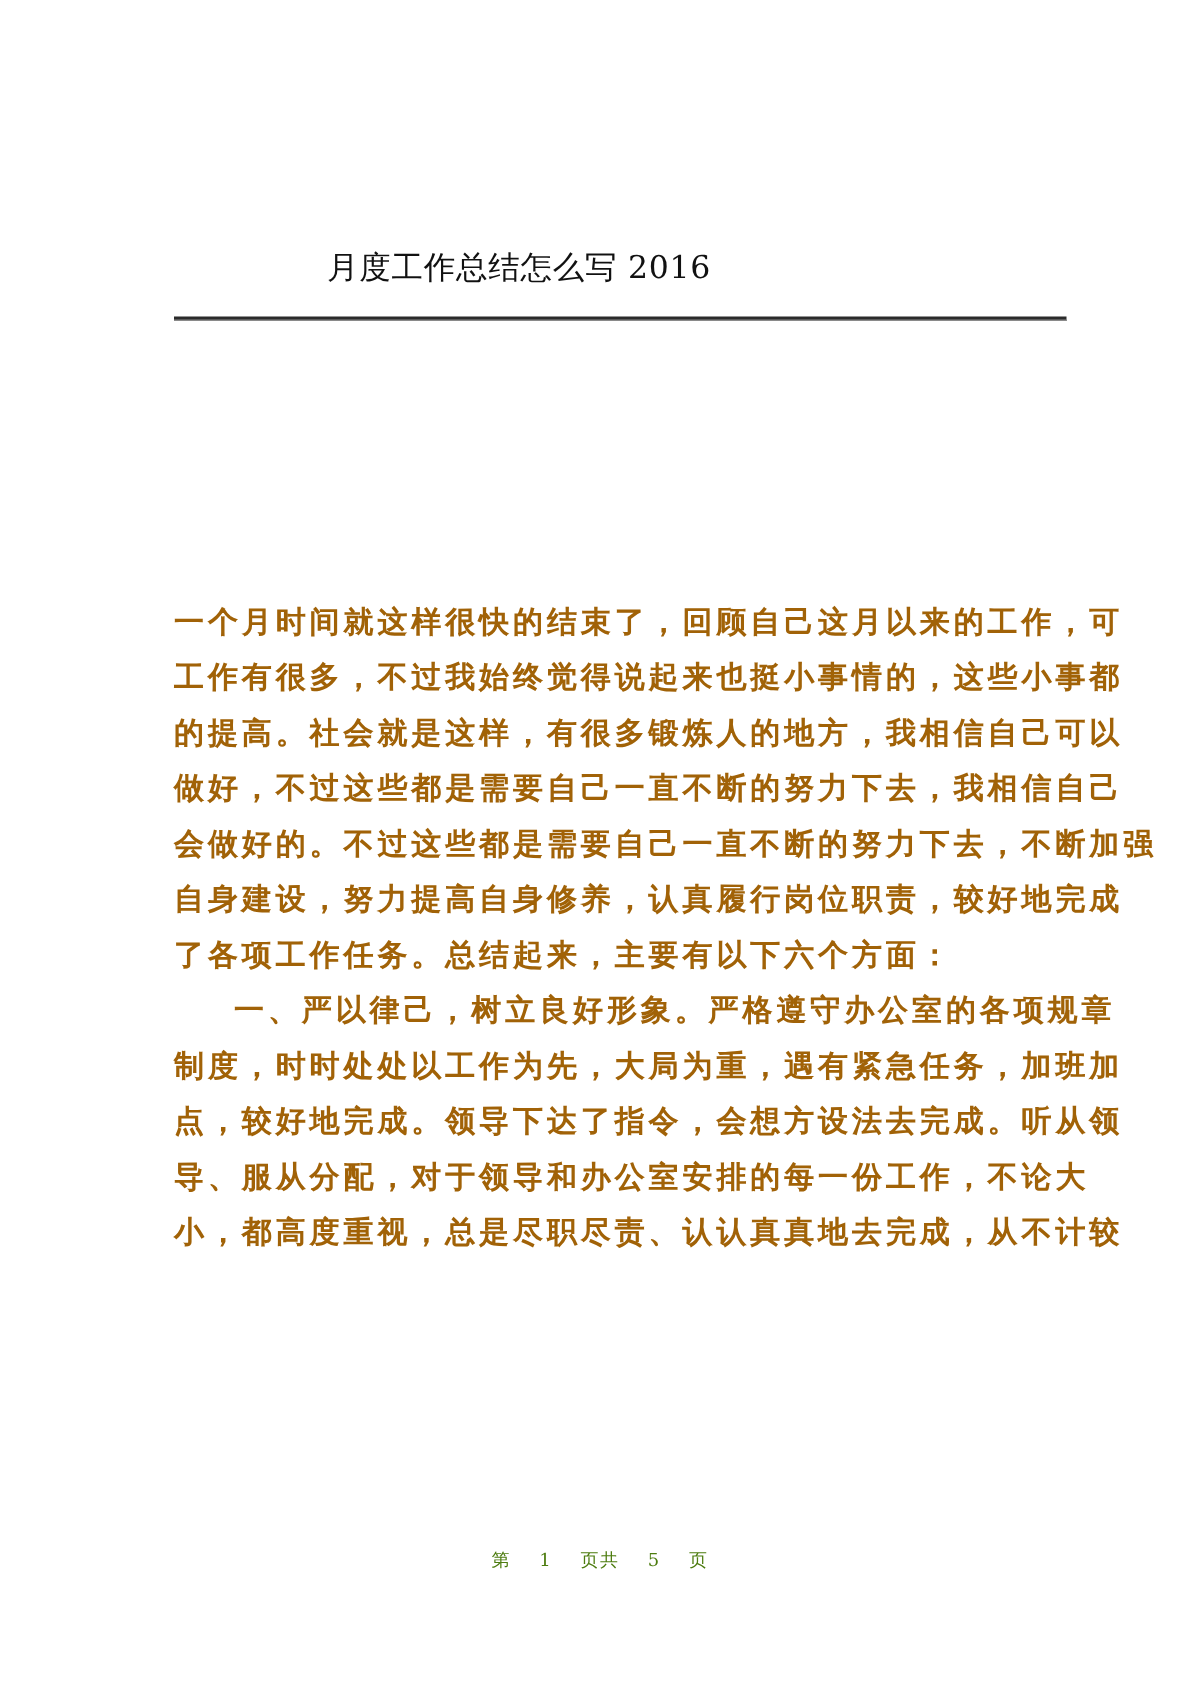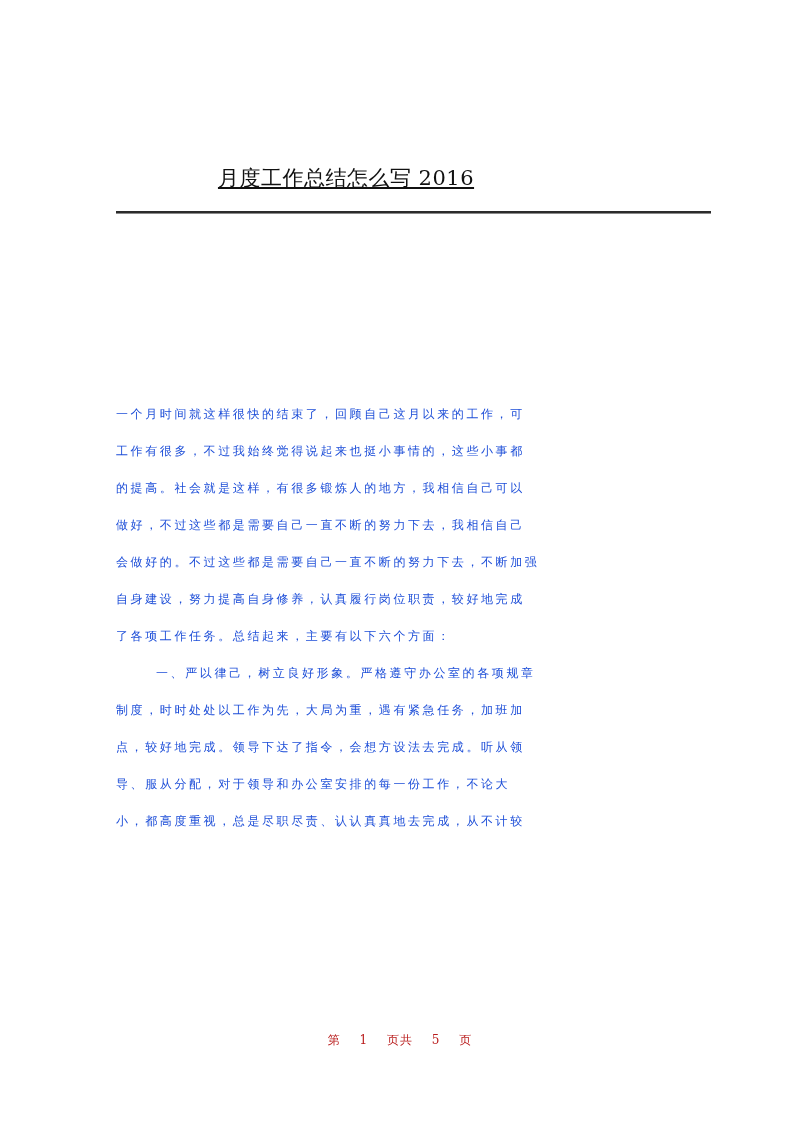--- a/index.html
+++ b/index.html
@@ -25,57 +25,57 @@
   .doc-title {
     position: absolute;
     left: 0;
     width: 692px;
     top: 163px;
     text-align: center;
     font-size: 21px;
     letter-spacing: 0.5px;
     color: #111;
     line-height: 30px;
-    text-decoration: underline;
   }
   .title-rule {
     position: absolute;
     left: 116px;
     width: 595px;
     top: 211px;
     height: 2px;
     background: #2b2b2b;
     border-bottom: 1px solid #8a8a8a;
   }
   .body-text {
     position: absolute;
     left: 116px;
     width: 600px;
     top: 396px;
   }
   .line {
     display: block;
     height: 37px;
     line-height: 37px;
-    font-size: 12px;
+    font-size: 20px;
     white-space: nowrap;
     letter-spacing: 2.6px;
-    color: #1d4ed8;
+    color: #a16207;
+    font-weight: bold;
   }
   .line.indent {
     padding-left: 40px;
   }
   .footer {
     position: absolute;
     left: 0;
     width: 800px;
     top: 1032px;
     text-align: center;
     font-size: 12px;
-    color: #b91c1c;
+    color: #4d7c0f;
     letter-spacing: 1px;
     word-spacing: 6px;
   }
   .footer span { margin: 0 4px; }
 </style>
 </head>
 <body>
 
 <div class="page">
   <div class="doc-title">月度工作总结怎么写 2016</div>

